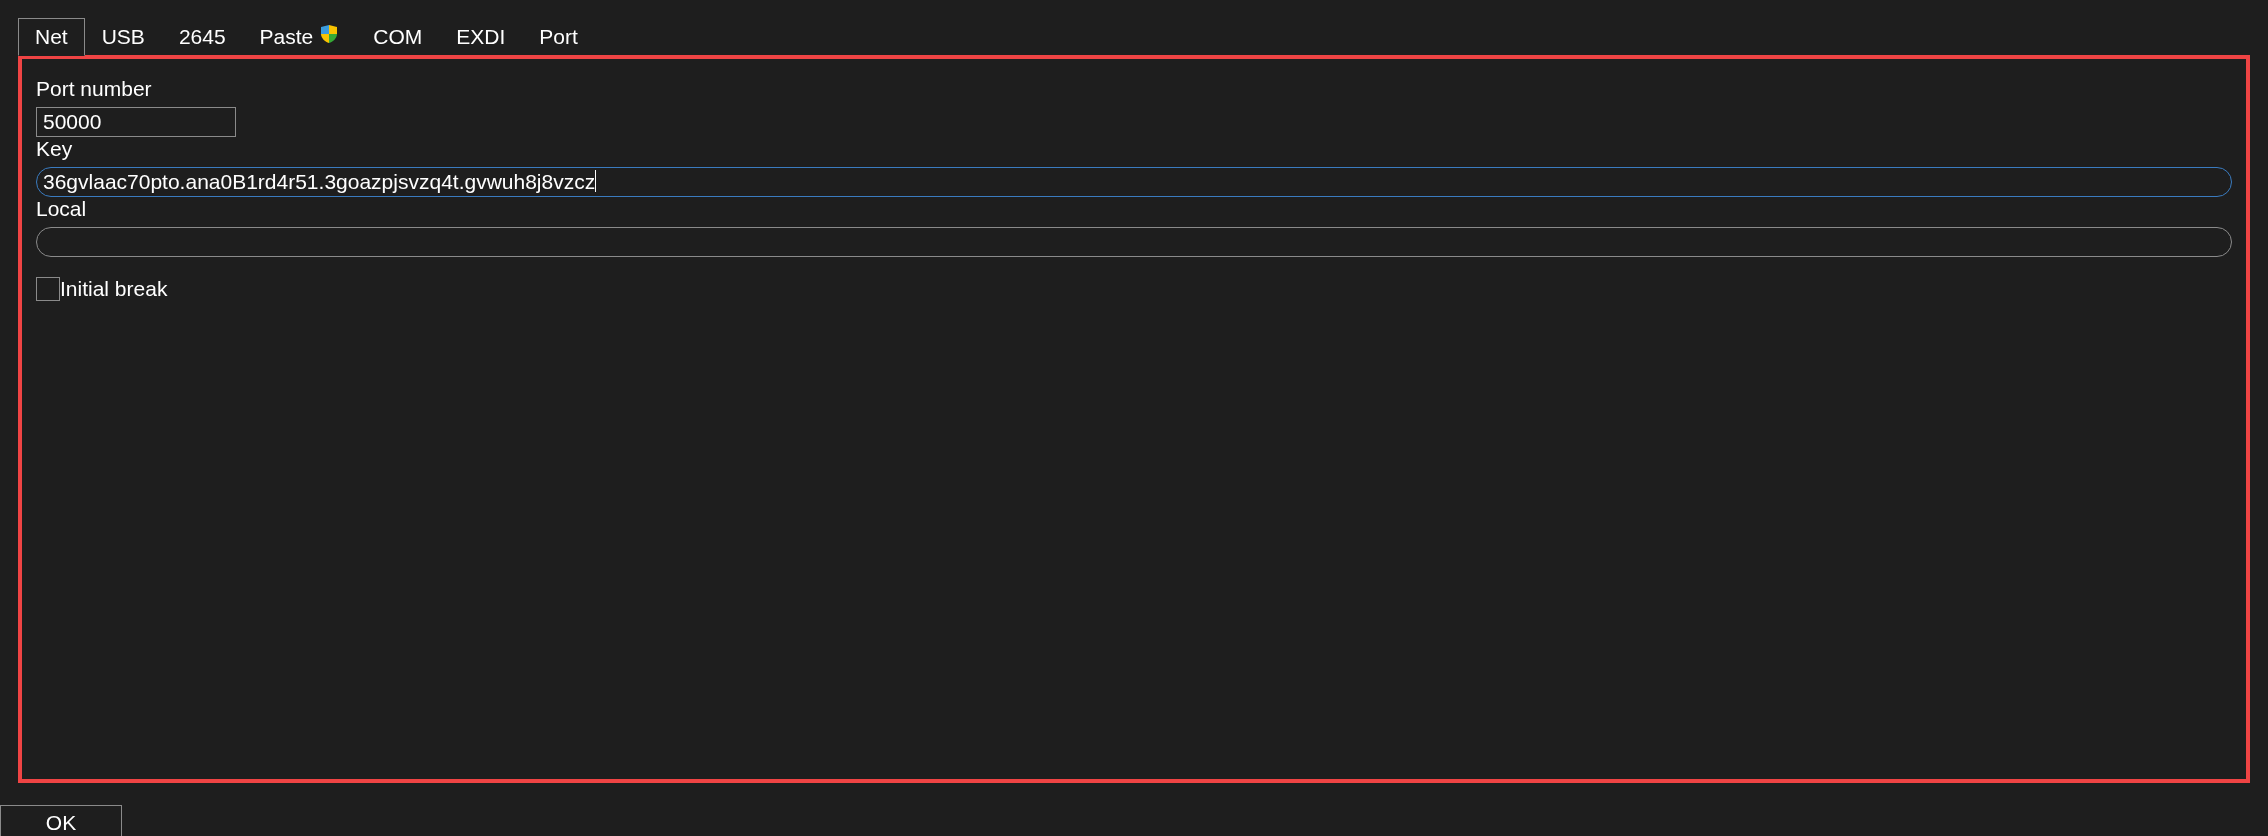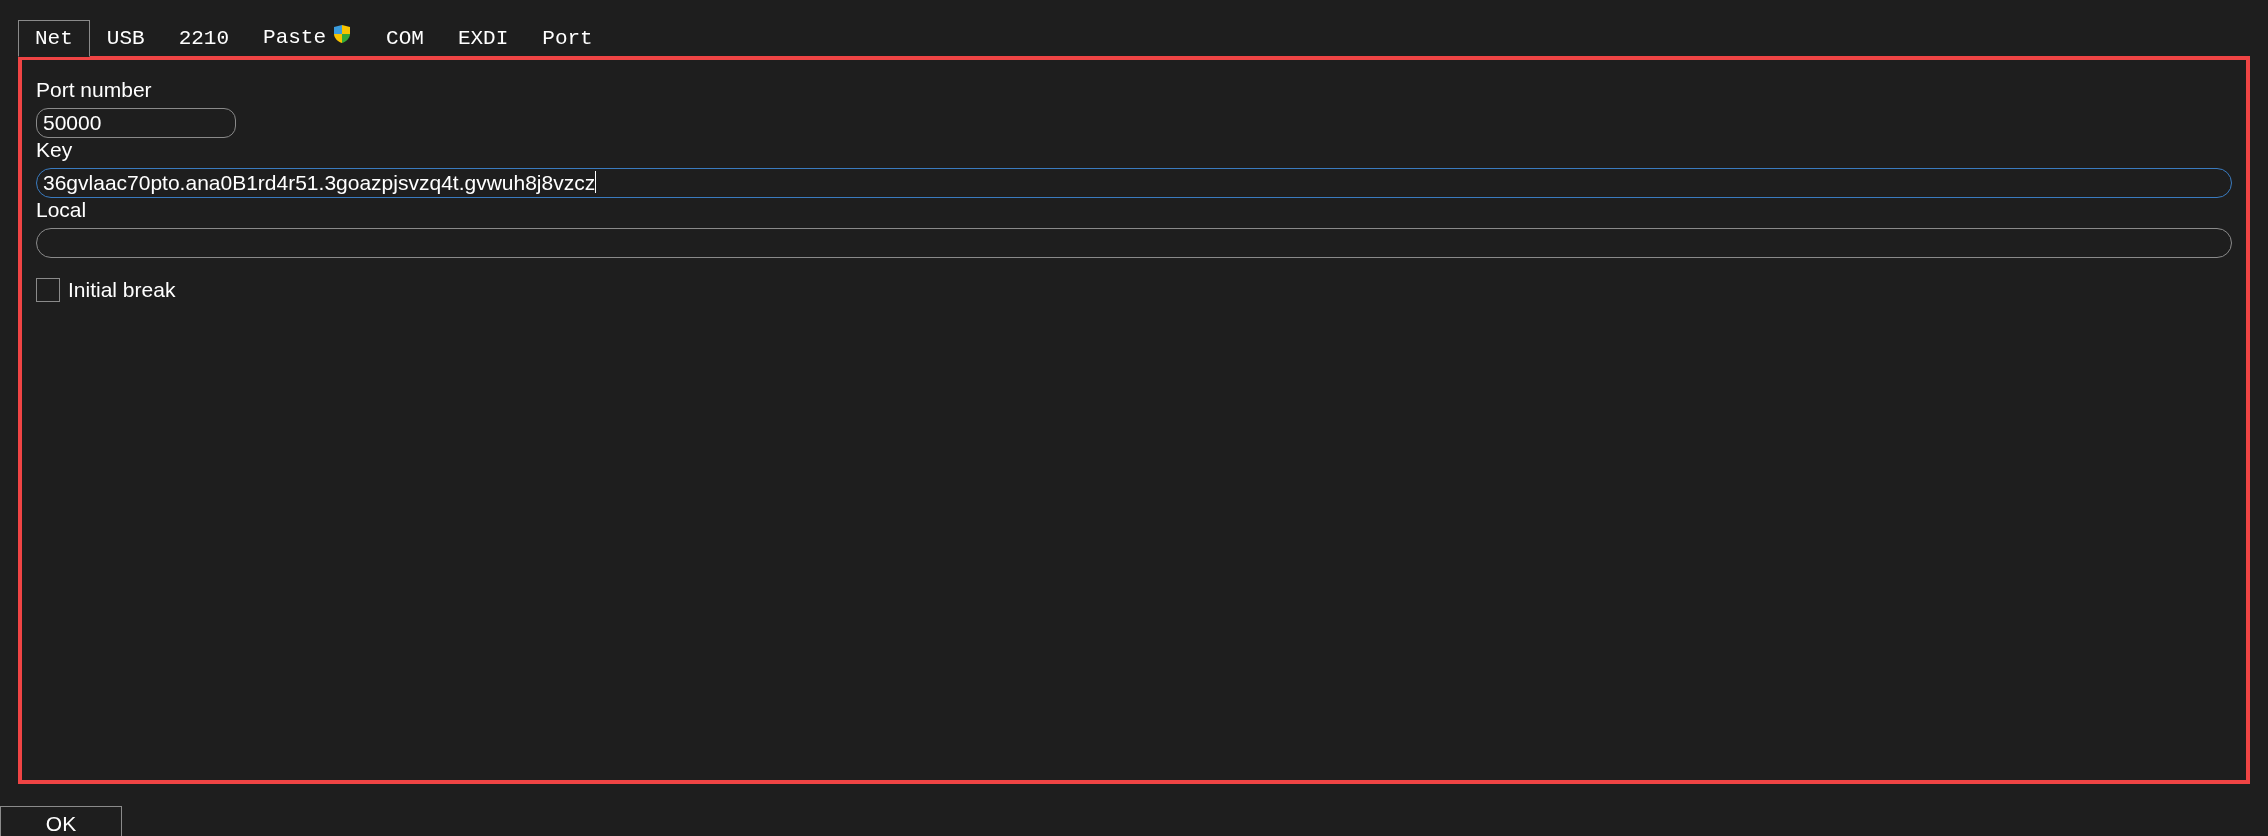--- a/index.html
+++ b/index.html
@@ -21,21 +21,20 @@
   .tab {
     padding: 6px 16px 6px 16px;
     color: #ffffff;
     cursor: default;
     border: 1px solid transparent;
     display: flex;
     align-items: center;
     gap: 6px;
     position: relative;
     top: 1px;
-    font-family: Liberation Mono, monospace;
   }
   .tab.active {
     border: 1px solid #8a8a8a;
     border-bottom: 1px solid #1e1e1e;
   }
   .panel {
     margin: 0 18px 0 18px;
     border: 4px solid #ef4444;
     padding: 18px 14px 24px 14px;
     height: 728px;
@@ -51,26 +50,26 @@
     color: #ffffff;
     font-family: inherit;
     font-size: 21px;
     padding: 0px 6px;
     height: 30px;
     outline: none;
   }
   .text-input.focused {
     border: 1px solid #3a7bbf;
   }
-  .port-input { width: 200px; border-radius: 12px; }
+  .port-input { width: 200px; }
   .wide-input { width: 100%; border-radius: 15px; }
   .checkbox-row {
     display: flex;
     align-items: center;
-    gap: 8px;
+    gap: 0;
     margin-top: 20px;
   }
   .checkbox-box {
     width: 24px;
     height: 24px;
     border: 1px solid #8a8a8a;
     background: #1e1e1e;
   }
   .footer {
     display: flex;
@@ -108,21 +107,21 @@
 <body>
 
 <div class="tabs">
   <div class="tab active">
     <span>Net</span>
   </div>
   <div class="tab">
     <span>USB</span>
   </div>
   <div class="tab">
-    <span>2210</span>
+    <span>2645</span>
   </div>
   <div class="tab">
     <span>Paste</span>
     <span>
       <svg class="shield-icon" viewBox="0 0 20 20">
         <path d="M10 1 L18 3 V10 H10 Z" fill="#f8c300"></path>
         <path d="M10 1 L2 3 V10 H10 Z" fill="#3a9bdc"></path>
         <path d="M2 10 H10 V19 C6 18 2 14 2 10 Z" fill="#f8c300"></path>
         <path d="M18 10 H10 V19 C14 18 18 14 18 10 Z" fill="#36a936"></path>
       </svg>

